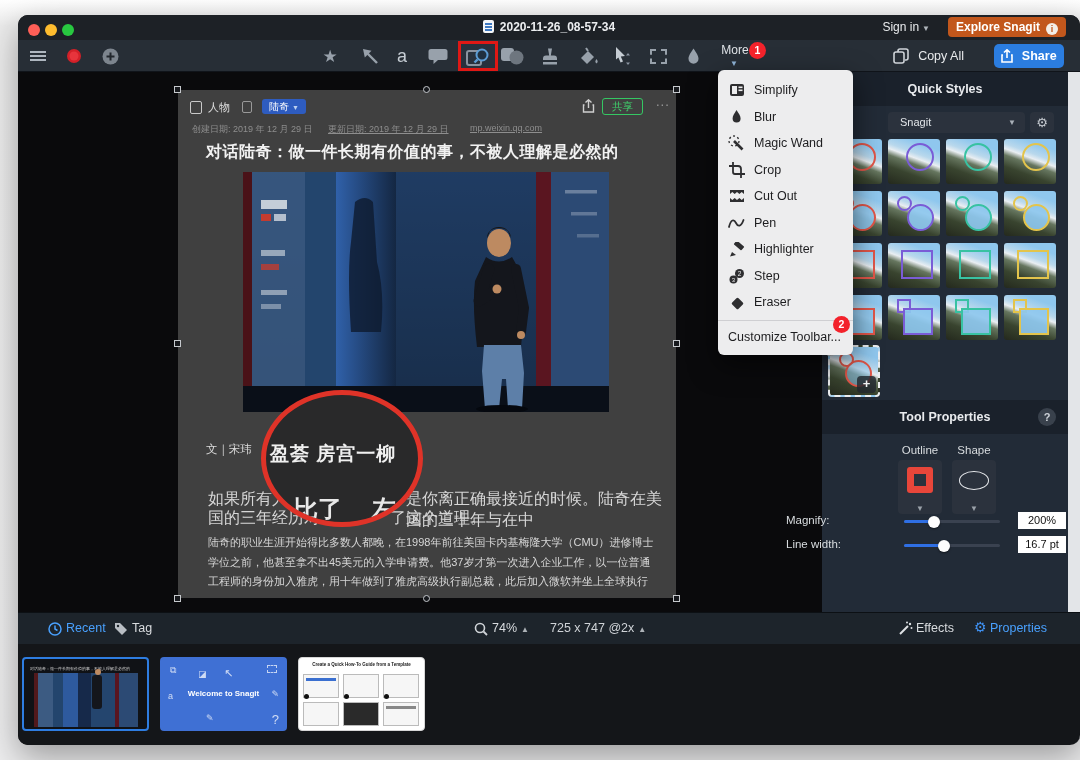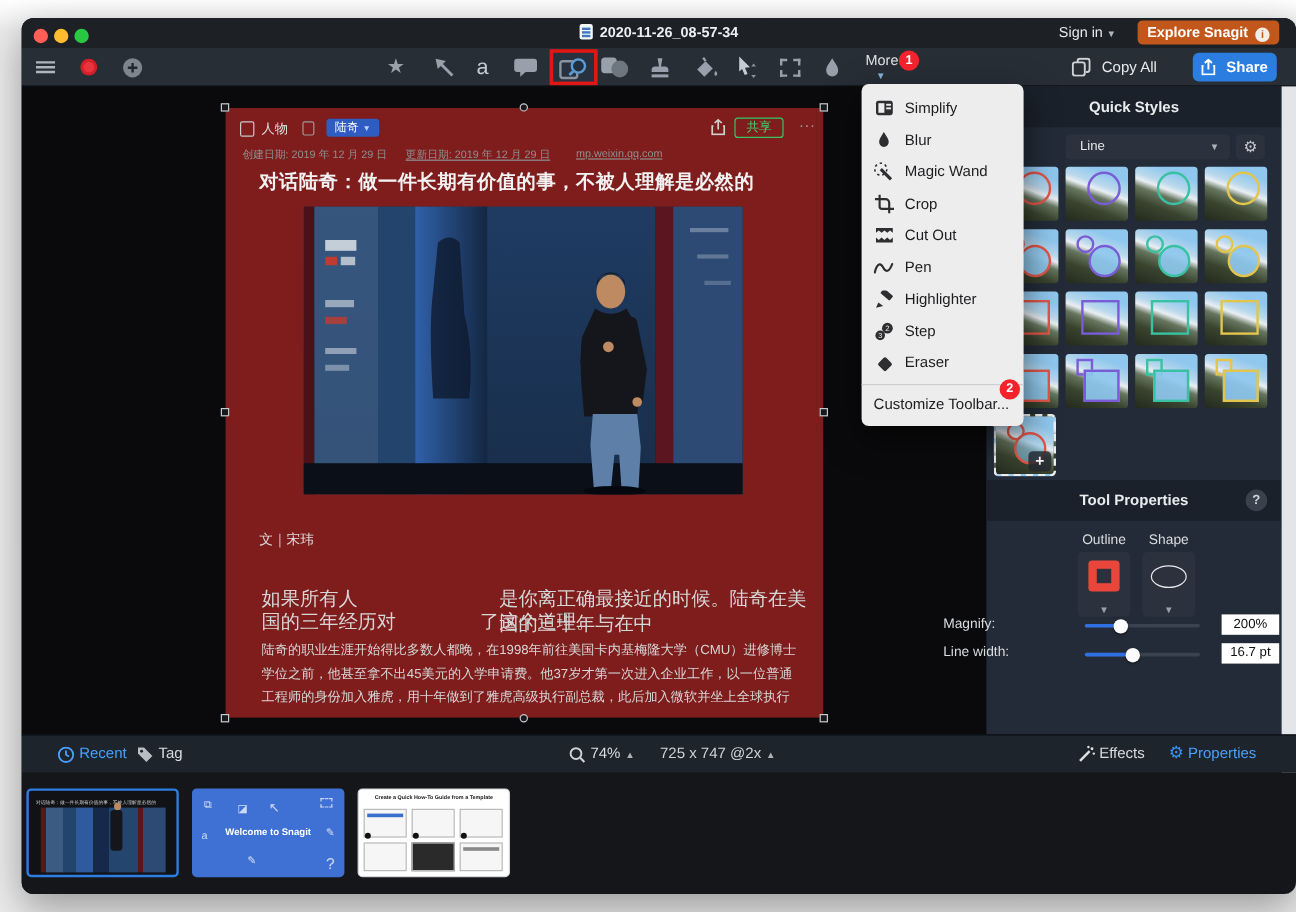--- a/index.html
+++ b/index.html
@@ -35,21 +35,21 @@
   #copyall{position:absolute;right:116px;top:4px;height:24px;color:#e8eaec;font-size:12.5px;line-height:24px;}
   #copyall svg{vertical-align:-4px;margin-right:6px;}
   #share-btn{position:absolute;right:16px;top:4px;width:70px;height:24px;background:#2b7de0;border-radius:5px;
     color:#fff;font-size:12.5px;font-weight:bold;text-align:center;line-height:24px;}
   #share-btn svg{vertical-align:-3px;margin-right:5px;}
   
   #canvas-area{position:absolute;left:0;top:57px;width:804px;height:540px;background:#0a0a0c;}
   #panel{position:absolute;left:804px;top:57px;width:246px;height:540px;background:#222b37;}
   #panel-scroll{position:absolute;left:1050px;top:57px;width:12px;height:673px;background:#e3e5e8;}
   
-  #capture{position:absolute;left:170px;top:18px;width:498px;height:508px;background:#7f1d1d;}
+  #capture{position:absolute;left:160px;top:18px;width:498px;height:508px;background:#404040;}
   .cap-txt{position:absolute;color:#e6e6e6;}
   #cap-cat-icon{left:12px;top:11px;width:12px;height:13px;border:1.5px solid #c9c9c9;border-radius:2px;}
   #cap-cat{left:30px;top:10px;font-size:11px;color:#ddd;}
   #cap-doc2{left:64px;top:11px;width:10px;height:12px;border:1.5px solid #9a9a9a;border-radius:2px;}
   #cap-pill{position:absolute;left:84px;top:9px;height:15px;padding:0 7px;background:#2e5cc0;border-radius:3px;
     color:#fff;font-size:10px;line-height:15px;}
   #cap-pill .caret{font-size:7px;color:#bcd0f0;margin-left:3px;}
   #cap-share-icon{left:404px;top:9px;}
   #cap-share{position:absolute;left:424px;top:8px;height:17px;padding:0 9px;border:1.5px solid #35c763;border-radius:3px;
     color:#3fd36c;font-size:10.5px;font-weight:normal;line-height:15px;}
@@ -343,36 +343,41 @@
       <span class="cap-txt p1" id="p1l1b">是你离正确最接近的时候。陆奇在美国的三十年与在中</span>
       <span class="cap-txt p1" id="p1l2a">国的三年经历对</span>
       <span class="cap-txt p1" id="p1l2b">了这个道理。</span>
 
       <div id="p2">
         <div>陆奇的职业生涯开始得比多数人都晚，在1998年前往美国卡内基梅隆大学（CMU）进修博士</div>
         <div>学位之前，他甚至拿不出45美元的入学申请费。他37岁才第一次进入企业工作，以一位普通</div>
         <div>工程师的身份加入雅虎，用十年做到了雅虎高级执行副总裁，此后加入微软并坐上全球执行</div>
       </div>
 
+      <div id="mag-circle">
+        <span id="mag-text">盈荟 房宫一柳</span>
+        <span class="mag-frag" id="mag-frag1">比了</span>
+        <span class="mag-frag" id="mag-frag2">左</span>
+      </div>
 
       <span class="handle" style="left:-4px;top:-4px"></span>
       <span class="handle" style="left:245px;top:-4px;border-radius:50%"></span>
       <span class="handle" style="right:-4px;top:-4px"></span>
       <span class="handle" style="left:-4px;top:250px"></span>
       <span class="handle" style="right:-4px;top:250px"></span>
       <span class="handle" style="left:-4px;bottom:-4px"></span>
       <span class="handle" style="left:245px;bottom:-4px;border-radius:50%"></span>
       <span class="handle" style="right:-4px;bottom:-4px"></span>
     </div>
   </div>
 
   <div id="panel">
     <div class="panel-hd" id="qs-hd">Quick Styles</div>
     <div id="theme-label">Theme:</div>
-    <div id="theme-select"><span>Line</span><span class="caret">▼</span></div>
+    <div id="theme-select"><span>Snagit</span><span class="caret">▼</span></div>
     <div id="theme-gear">⚙</div>
     <div id="qs-grid">
         <div class="qs-tile" style="--ac: #e05548;">
           <span class="anno circle"></span>
         </div>
         <div class="qs-tile" style="--ac: #7a5cd6;">
           <span class="anno circle"></span>
         </div>
         <div class="qs-tile" style="--ac: #38c2a2;">
           <span class="anno circle"></span>

